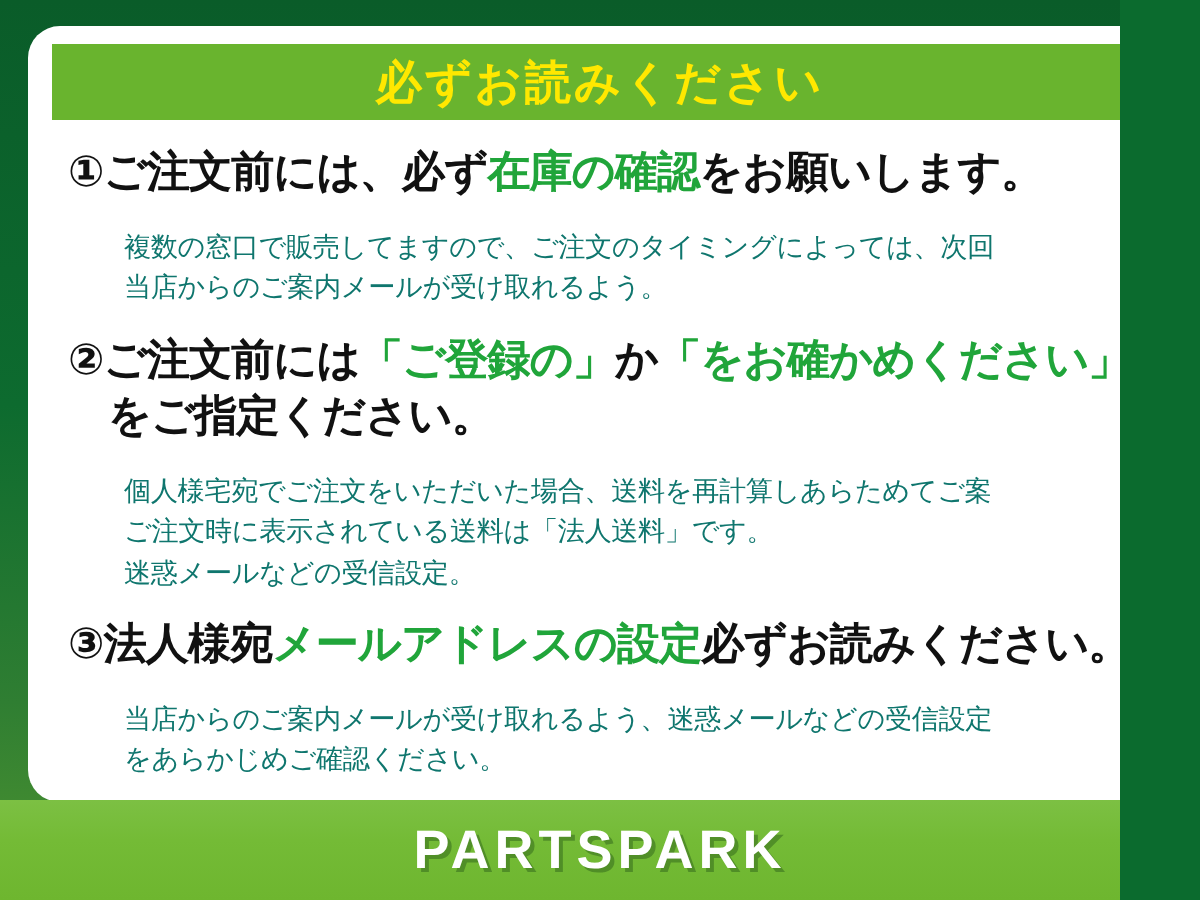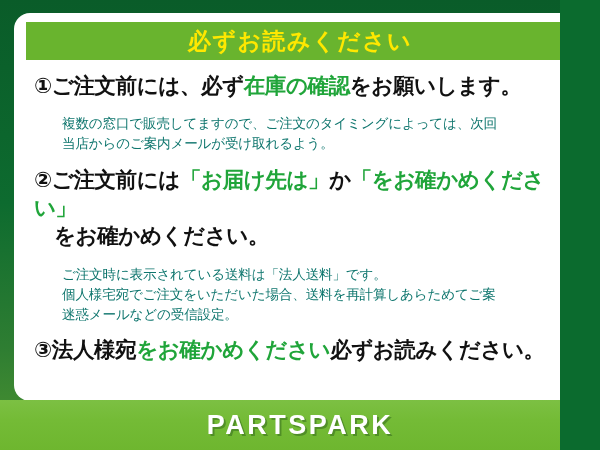--- a/index.html
+++ b/index.html
@@ -142,29 +142,33 @@
 
     <div id="items">
         <div class="item item-1">
           <div class="item-heading"><span>①</span><span>ご注文前には、必ず</span><span class="hl">在庫の確認</span><span>をお願いします。</span></div>
           <div class="item-body">
             <span class="bline">複数の窓口で販売してますので、ご注文のタイミングによっては、次回</span>
             <span class="bline">当店からのご案内メールが受け取れるよう。</span>
           </div>
         </div>
         <div class="item item-2">
-          <div class="item-heading"><span>②</span><span>ご注文前には</span><span class="hl">「お届け先は」</span><span>か</span><span class="hl">「をお確かめください」</span><span class="heading-line2">をお確かめください。</span></div>
+          <div class="item-heading"><span>②</span><span>ご注文前には</span><span class="hl">「ご登録の」</span><span>か</span><span class="hl">「をお確かめください」</span><span class="heading-line2">をご指定ください。</span></div>
           <div class="item-body">
+            <span class="bline">個人様宅宛でご注文をいただいた場合、送料を再計算しあらためてご案</span>
             <span class="bline">ご注文時に表示されている送料は「法人送料」です。</span>
-            <span class="bline">個人様宅宛でご注文をいただいた場合、送料を再計算しあらためてご案</span>
             <span class="bline">迷惑メールなどの受信設定。</span>
           </div>
         </div>
         <div class="item item-3">
-          <div class="item-heading"><span>③</span><span>法人様宛</span><span class="hl">をお確かめください</span><span>必ずお読みください。</span></div>
+          <div class="item-heading"><span>③</span><span>法人様宛</span><span class="hl">メールアドレスの設定</span><span>必ずお読みください。</span></div>
+          <div class="item-body">
+            <span class="bline">当店からのご案内メールが受け取れるよう、迷惑メールなどの受信設定</span>
+            <span class="bline">をあらかじめご確認ください。</span>
+          </div>
         </div>
       </div>
 
   </div>
 
   <div id="footer">
     <span id="footer-logo">PARTSPARK</span>
   </div>
 
 </div>

